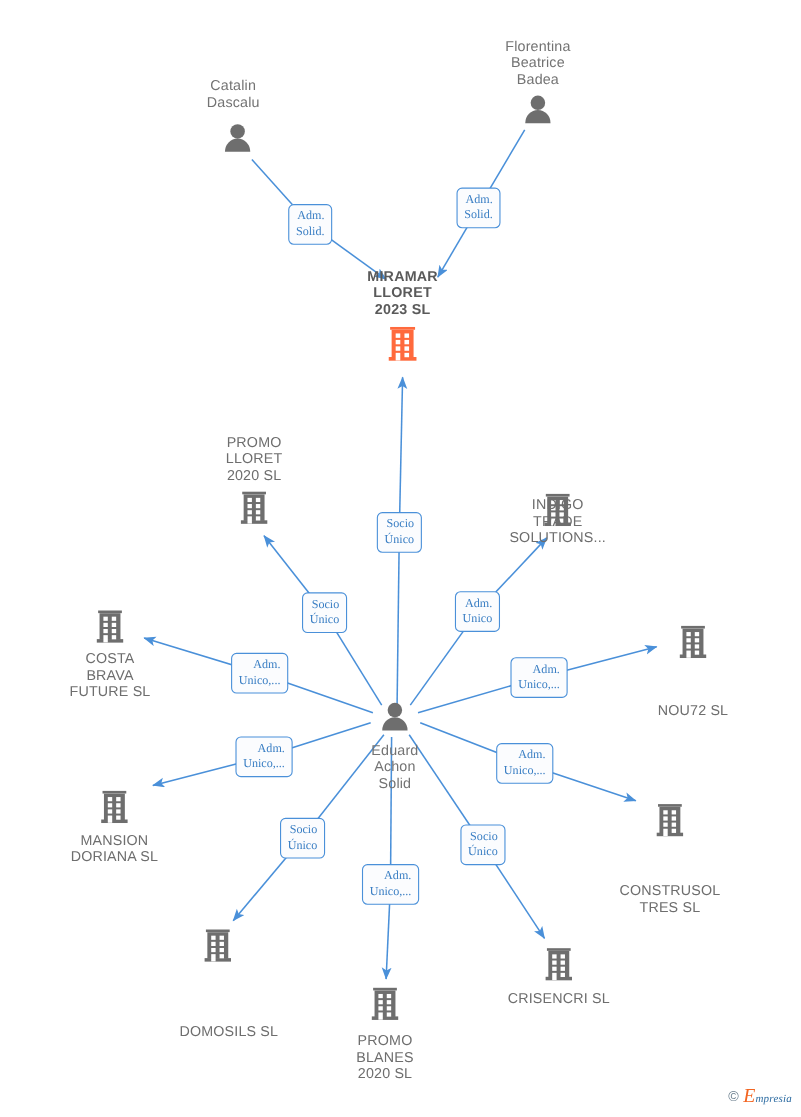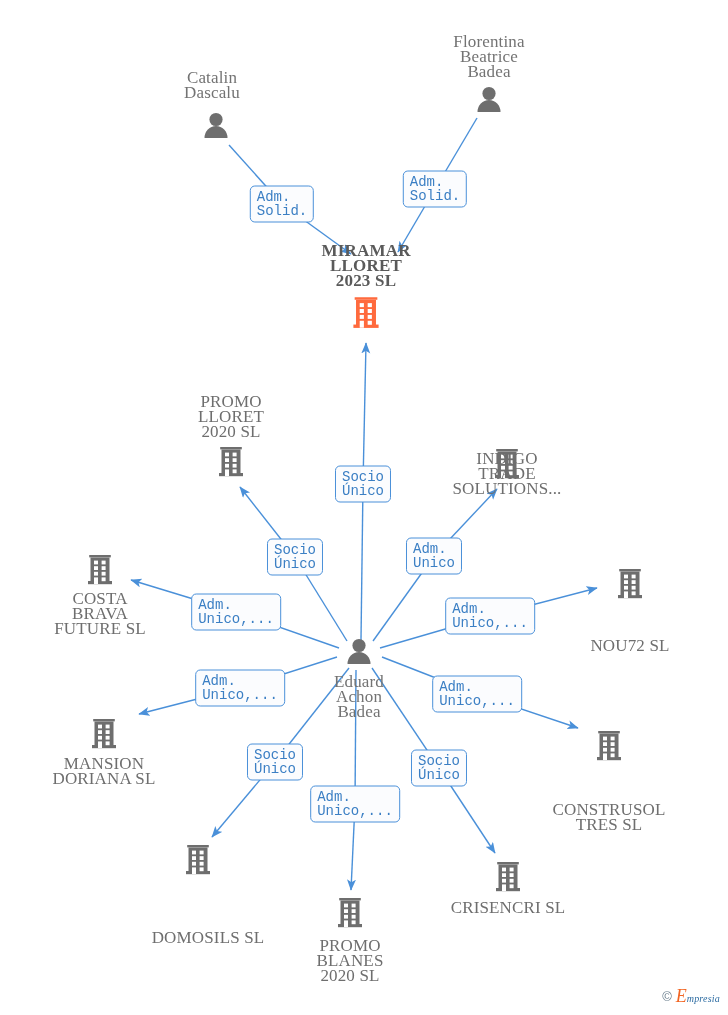--- a/index.html
+++ b/index.html
@@ -27,51 +27,51 @@
     top: 0;
     width: 728px;
     height: 1015px;
   }
   .node {
     position: absolute;
     text-align: center;
     transform: translateX(-50%);
   }
   .node-label {
-    font-size: 17px;
+    font-size: 13px;
     line-height: 15px;
     color: #6b6b6b;
     letter-spacing: 0.15px;
     white-space: pre-line;
-    font-family: Liberation Serif, serif;
+    font-family: Liberation Sans, sans-serif;
   }
   .node-label.company {
     color: #6e6e6e;
   }
   .node-label.person {
     color: #737373;
   }
   .node-label.root {
     color: #5a5a5a;
     font-weight: bold;
     letter-spacing: 0.2px;
     text-align: center;
   }
   .edge-label {
     position: absolute;
     transform: translate(-50%, -50%);
     background: #fbfcfe;
     border: 1.3px solid #4a90d9;
     border-radius: 5px;
     color: #3b7fc4;
-    font-size: 14px;
+    font-size: 11px;
     line-height: 13.5px;
-    font-family: Liberation Mono, monospace;
+    font-family: Liberation Serif, serif;
     padding: 4px 6px 4px 6px;
-    text-align: left;
+    text-align: right;
     white-space: pre-line;
     box-sizing: border-box;
   }
   #watermark {
     position: absolute;
     right: 8px;
     bottom: 8px;
     display: flex;
     align-items: center;
     gap: 4px;
@@ -293,21 +293,21 @@
 Dascalu</div>
       </div>
       <div class="node" style="left: 489px; width: 150px; margin-left: 0px; top: 34px;">
         <div class="node-label person">Florentina
 Beatrice
 Badea</div>
       </div>
       <div class="node" style="left: 359px; width: 150px; margin-left: 0px; top: 674px;">
         <div class="node-label person">Eduard
 Achon
-Badea</div>
+Solid</div>
       </div>
       <div class="node" style="left: 231px; width: 150px; margin-left: 0px; top: 394px;">
         <div class="node-label company">PROMO
 LLORET
 2020  SL</div>
       </div>
       <div class="node" style="left: 507px; width: 150px; margin-left: 0px; top: 415px; margin-top: 36px;">
         <div class="node-label company">INDIGO
 TRADE
 SOLUTIONS...</div>

